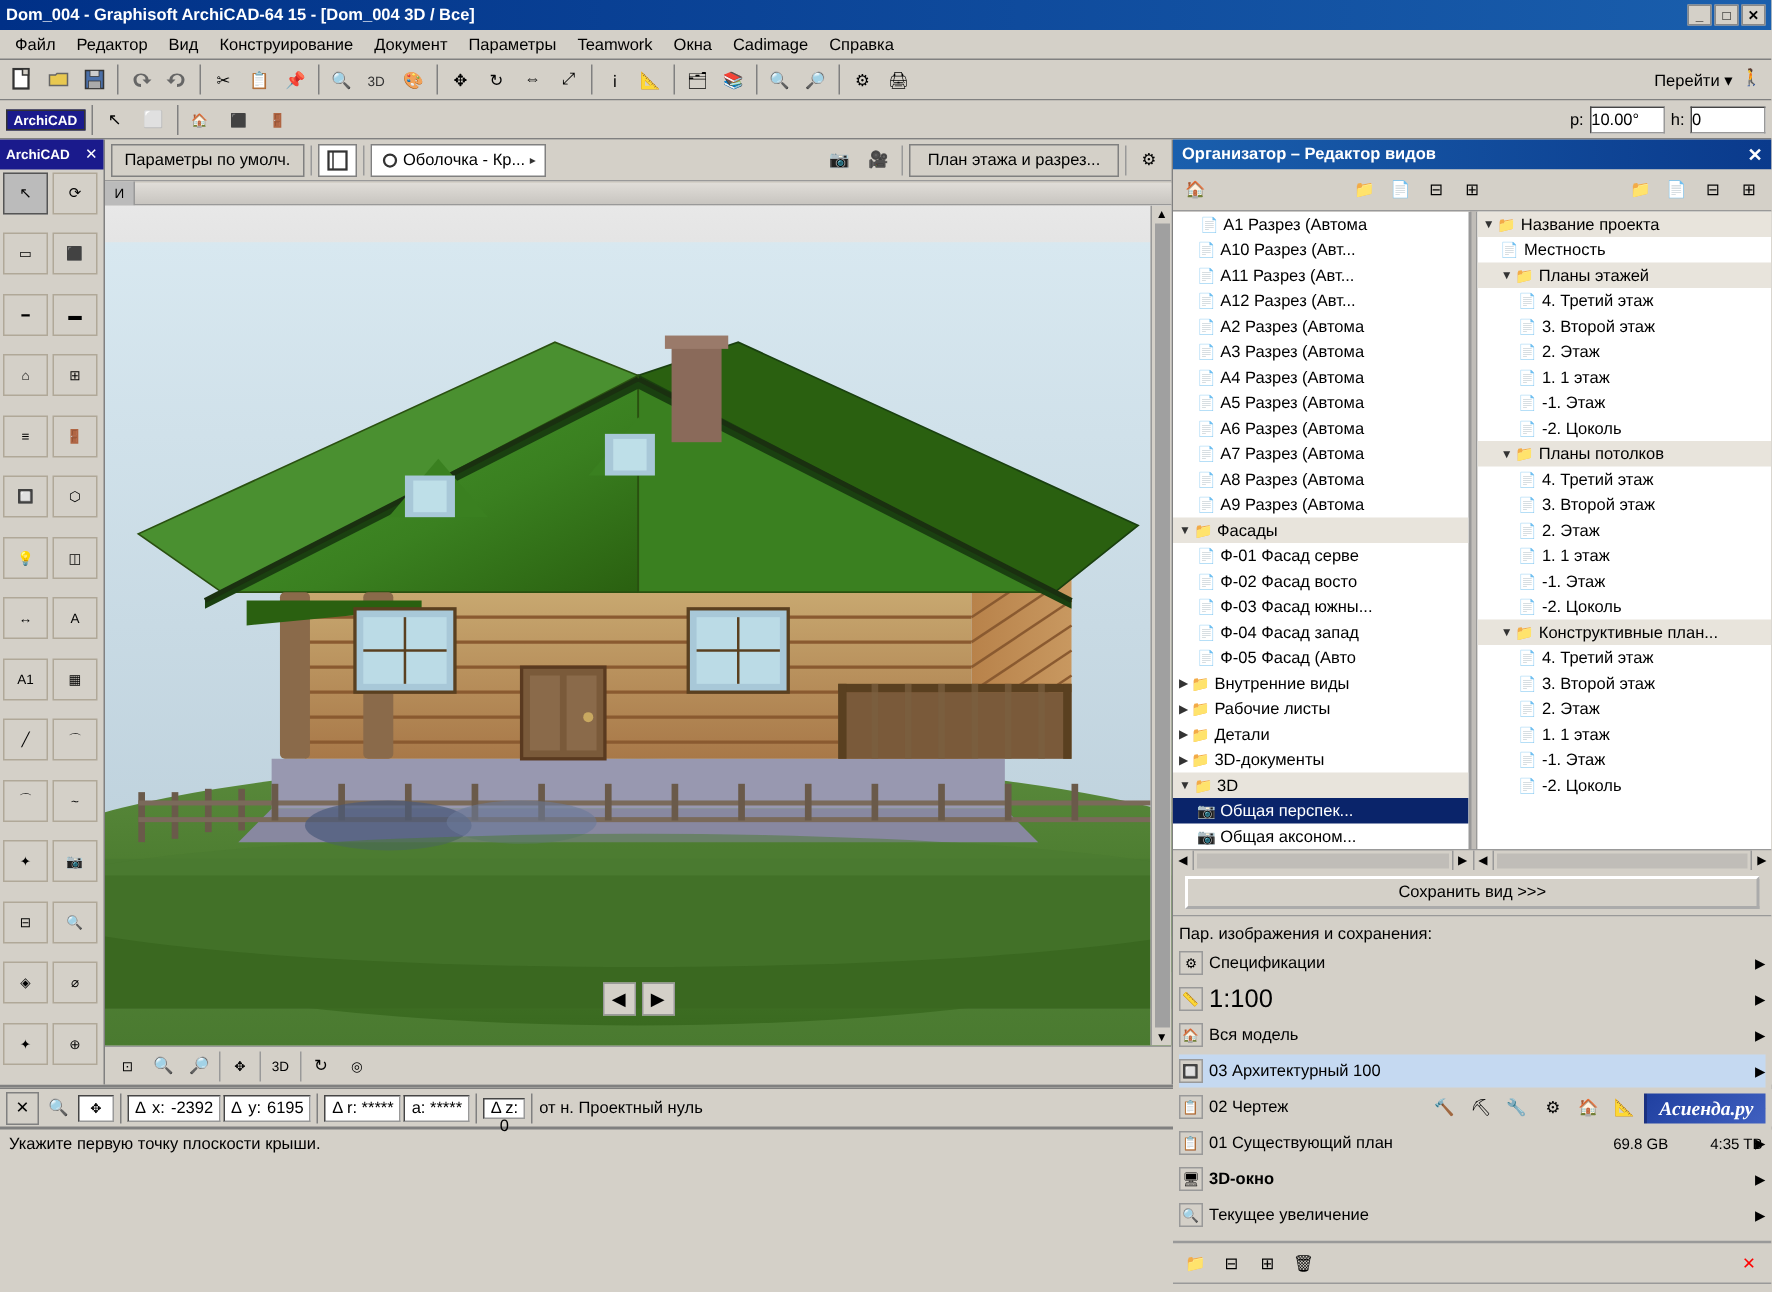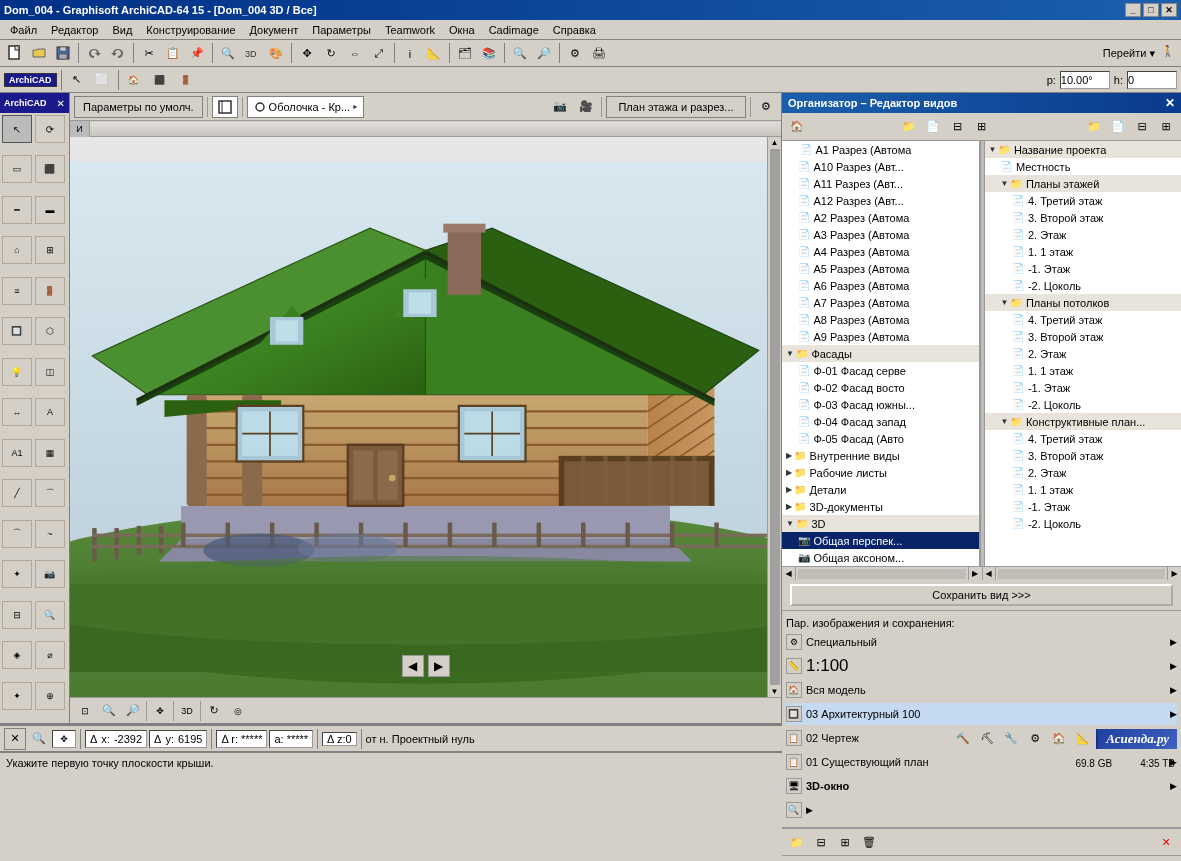--- a/index.html
+++ b/index.html
@@ -954,21 +954,21 @@
 
       <div id="save-view-area">
         <button class="save-view-btn">Сохранить вид &gt;&gt;&gt;</button>
       </div>
 
       <div id="params-panel">
         <div class="params-label">Пар. изображения и сохранения:</div>
 
         <div class="params-row">
           <div style="width:16px; height:16px; margin-right:4px; background:#d4d0c8; border:1px solid #999; display:flex; align-items:center; justify-content:center; font-size:9px;">⚙</div>
-          <span style="flex:1; font-size:11px;">Специальный</span>
+          <span style="flex:1; font-size:11px;">Спецификации</span>
           <span style="font-size:9px;">▶</span>
         </div>
         <div class="params-row">
           <div style="width:16px; height:16px; margin-right:4px; background:#d4d0c8; border:1px solid #999; display:flex; align-items:center; justify-content:center; font-size:9px;">📏</div>
           <span style="flex:1; font-size:17px;">1:100</span>
           <span style="font-size:9px;">▶</span>
         </div>
         <div class="params-row">
           <div style="width:16px; height:16px; margin-right:4px; background:#d4d0c8; border:1px solid #999; display:flex; align-items:center; justify-content:center; font-size:9px;">🏠</div>
           <span style="flex:1; font-size:11px;">Вся модель</span>
@@ -989,20 +989,21 @@
           <span style="flex:1; font-size:11px;">01 Существующий план</span>
           <span style="font-size:9px;">▶</span>
         </div>
         <div class="params-row">
           <div style="width:16px; height:16px; margin-right:4px; background:#d4d0c8; border:1px solid #999; display:flex; align-items:center; justify-content:center; font-size:9px;">🖥</div>
           <span style="flex:1; font-size:11px;font-weight:bold;">3D-окно</span>
           <span style="font-size:9px;">▶</span>
         </div>
         <div class="params-row">
           <div style="width:16px; height:16px; margin-right:4px; background:#d4d0c8; border:1px solid #999; display:flex; align-items:center; justify-content:center; font-size:9px;">🔍</div>
+          <span style="flex:1; font-size:11px;">Текущее увеличение</span>
           <span style="font-size:9px;">▶</span>
         </div>
       </div>
     </div>
 
     <div id="specs-panel">
       <div id="specs-toolbar">
         <div class="tb-btn">📁</div>
         <div class="tb-btn">⊟</div>
         <div class="tb-btn">⊞</div>
@@ -1036,21 +1037,21 @@
       <span>6195</span>
     </div>
     <div class="tb-sep"></div>
     <div style="display:flex; align-items:center; background:white; border:1px inset #999; padding:0 4px; height:18px;">
       <span>Δ r: *****</span>
     </div>
     <div style="display:flex; align-items:center; background:white; border:1px inset #999; padding:0 4px; height:18px;">
       <span>a: *****</span>
     </div>
     <div class="tb-sep"></div>
-    <div style="display:flex; align-items:center; background:white; border:1px inset #999; padding:0 4px; height:14px;">
+    <div style="display:flex; align-items:center; background:white; border:1px inset #999; padding:0 4px; height:14px;flex-direction:column;">
       <span>Δ z:</span>
       <span>0</span>
     </div>
     <div class="tb-sep"></div>
     <span style="font-size:11px;">от н. Проектный нуль</span>
     <div style="flex:1"></div>
 
     <div class="tb-btn">🔨</div>
     <div class="tb-btn">⛏</div>
     <div class="tb-btn">🔧</div>

